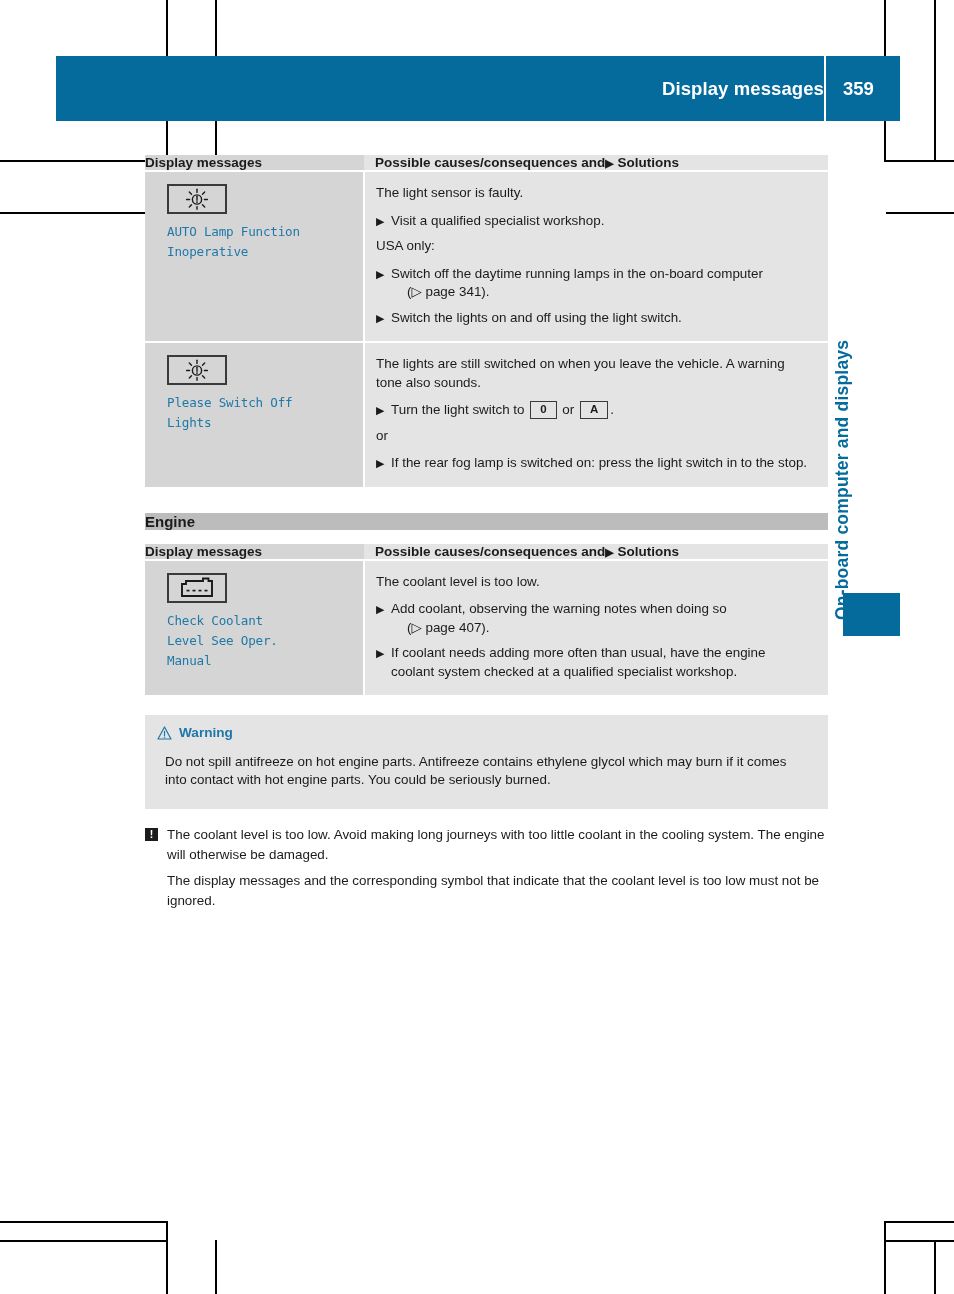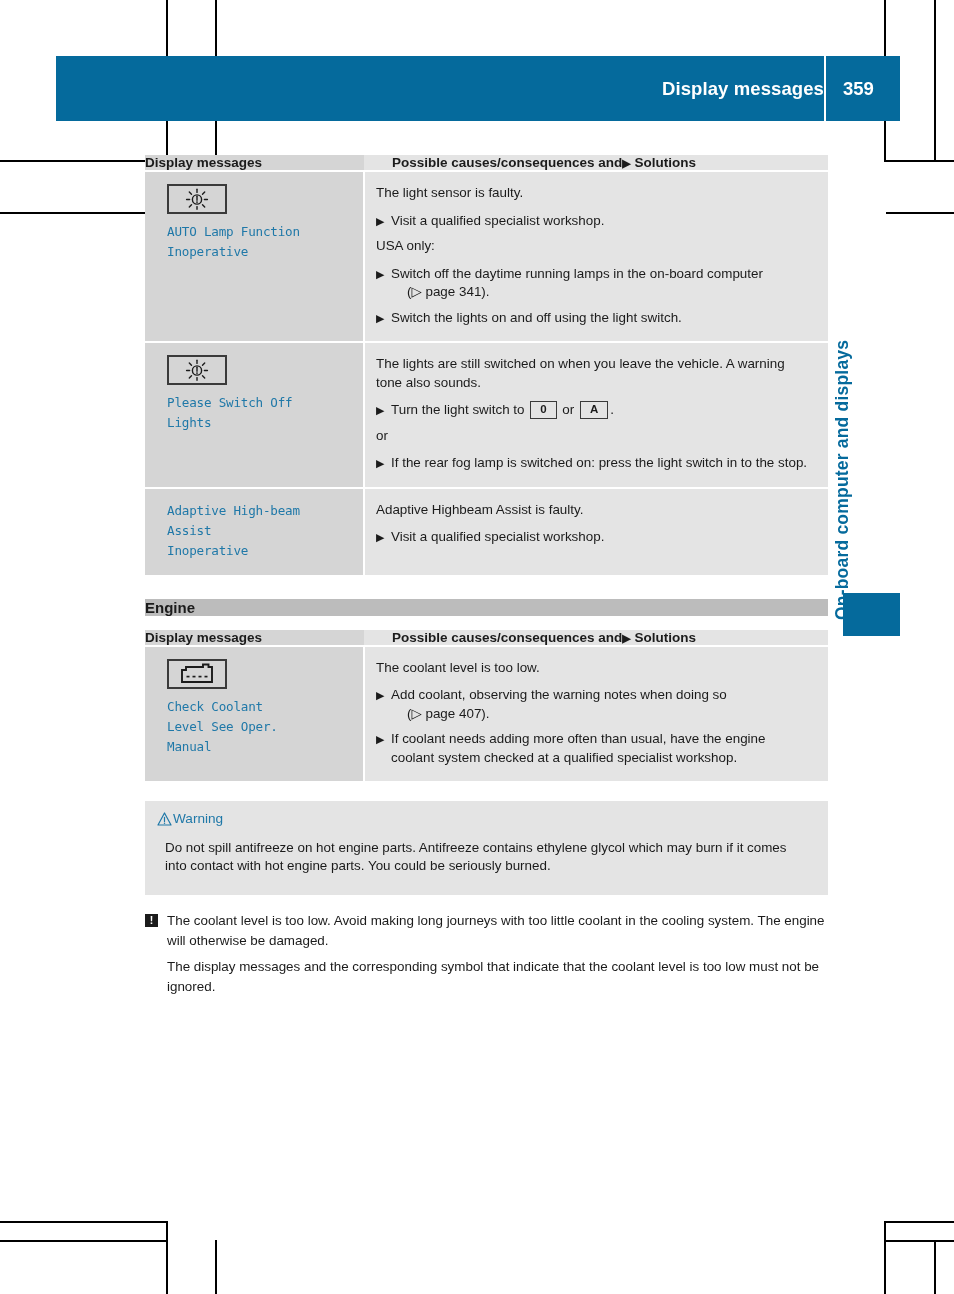--- a/index.html
+++ b/index.html
@@ -99,21 +99,21 @@
   .col-head {
     background: #d5d5d5;
     font-size: 13.5px;
     font-weight: bold;
     color: #1b1b1b;
     padding: 9px 12px 10px 10px;
     text-align: left;
     border-bottom: 2px solid #ffffff;
   }
   .col-head.c1 { width: 186px; }
-  .col-head.c2 { background: #e4e4e4; padding-left: 28px; }
+  .col-head.c2 { background: #e4e4e4; padding-left: 11px; }
 
   .section-head {
     background: #bcbcbc;
     font-size: 15px;
     font-weight: bold;
     color: #1b1b1b;
     padding: 9px 10px 10px 10px;
     text-align: left;
   }
 
@@ -199,25 +199,25 @@
   
   .warnbox {
     background: #e4e4e4;
     padding: 10px 12px 12px 12px;
     box-sizing: border-box;
     width: 683px;
   }
   .warn-head {
     color: #1f78a8;
     font-size: 13.6px;
-    font-weight: normal;
+    font-weight: bold;
     margin: 0 0 13px 0;
     display: flex;
     align-items: center;
-    gap: 1px;
+    gap: 7px;
   }
   .warn-head svg { display:block; }
   .warn-body {
     font-size: 13.4px;
     line-height: 18px;
     margin: 8px;
   }
 
   
   .notes { margin-top: 16px; width: 683px; }
@@ -352,31 +352,20 @@
           <span class="tri">▶</span><span>Turn the light switch to</span>
           <span class="keycap">0</span>
           <span>or</span>
           <span class="keycap">A</span><span>.</span>
         </p>
         <p class="p plain">or</p>
         <p class="bullet"><span class="tri">▶</span><span>If the rear fog lamp is switched on: press the light switch in to the stop.</span></p>
       </td>
     </tr>
 
-    <tr class="last-row">
-      <td class="msg-cell">
-        <div class="msg-text">Adaptive High-beam
-Assist
-Inoperative</div>
-      </td>
-      <td class="desc-cell">
-        <p class="p">Adaptive Highbeam Assist is faulty.</p>
-        <p class="bullet"><span class="tri">▶</span><span>Visit a qualified specialist workshop.</span></p>
-      </td>
-    </tr>
   </tbody>
     </table>
 
   <div class="spacer-24"></div>
 
   <table class="tbl">
     <tbody>
         <tr>
       <td class="section-head" colspan="2">Engine</td>
     </tr>

